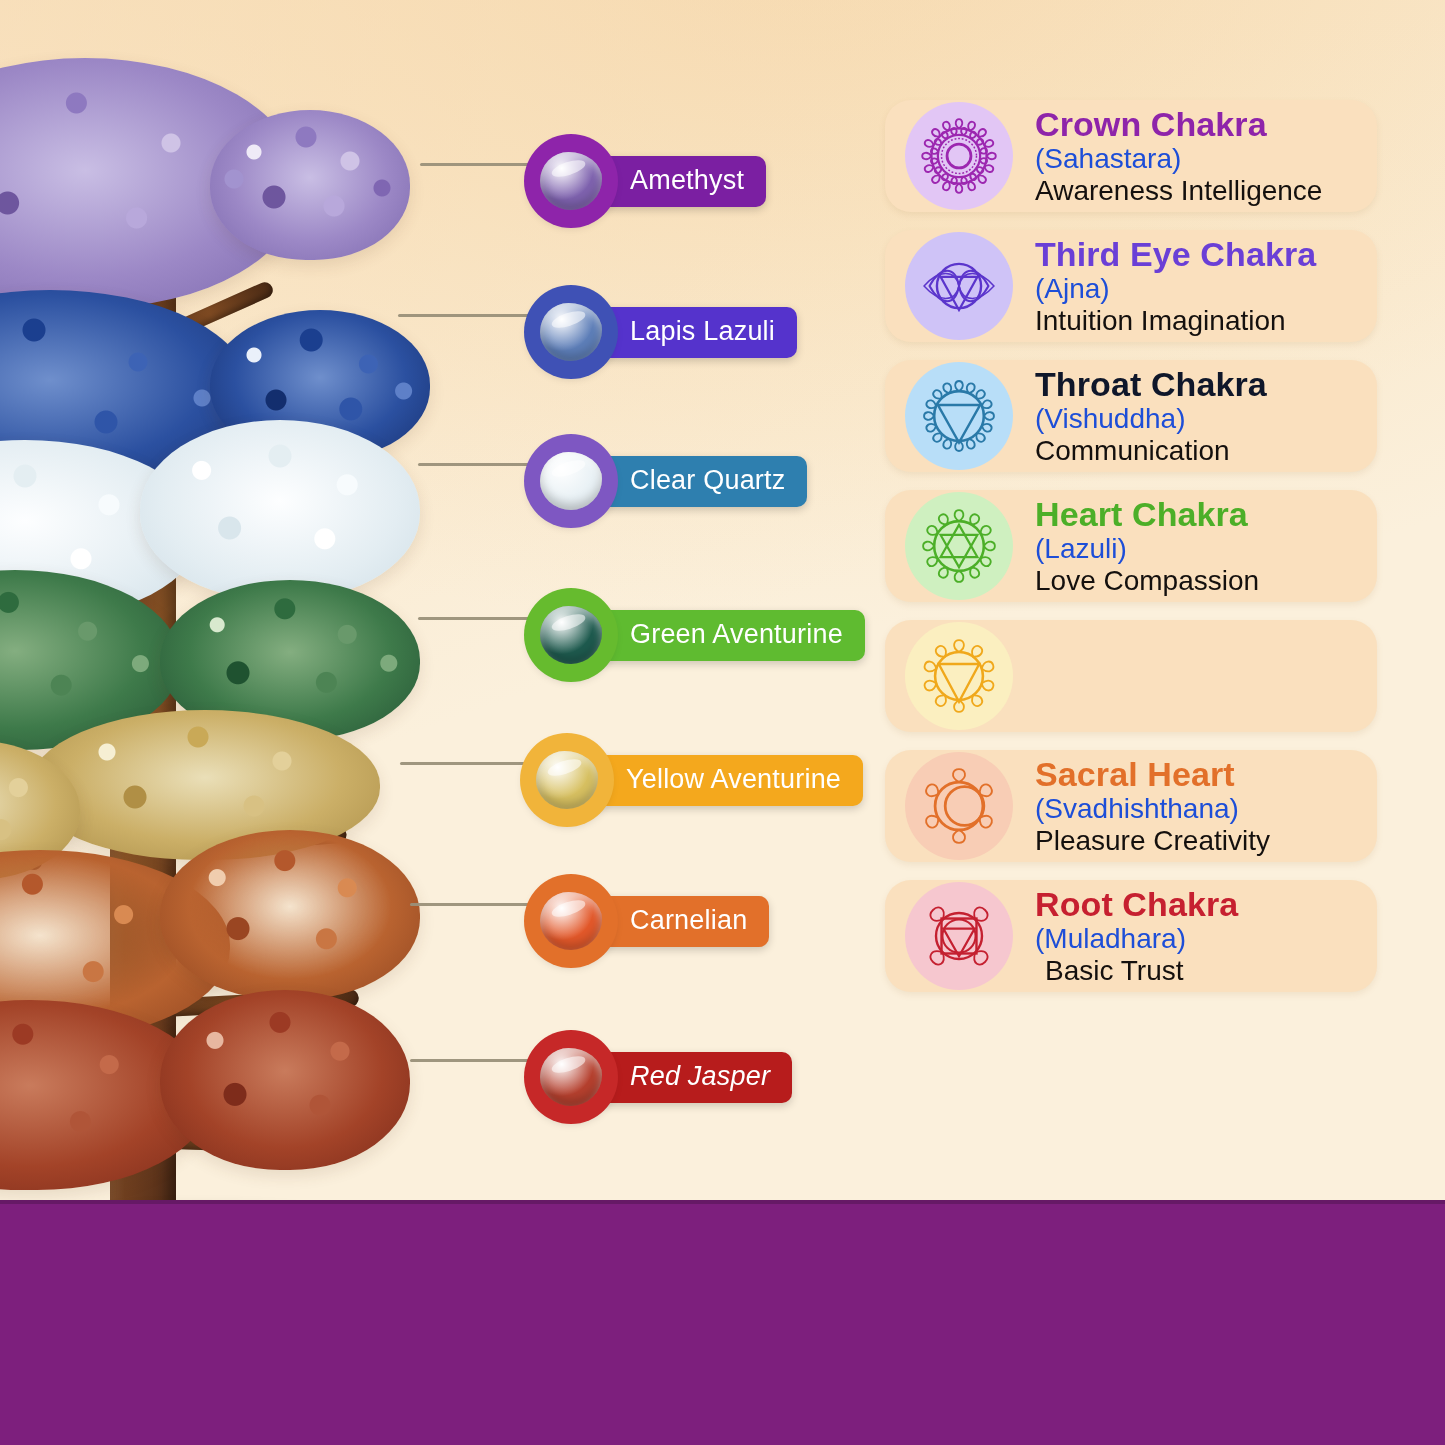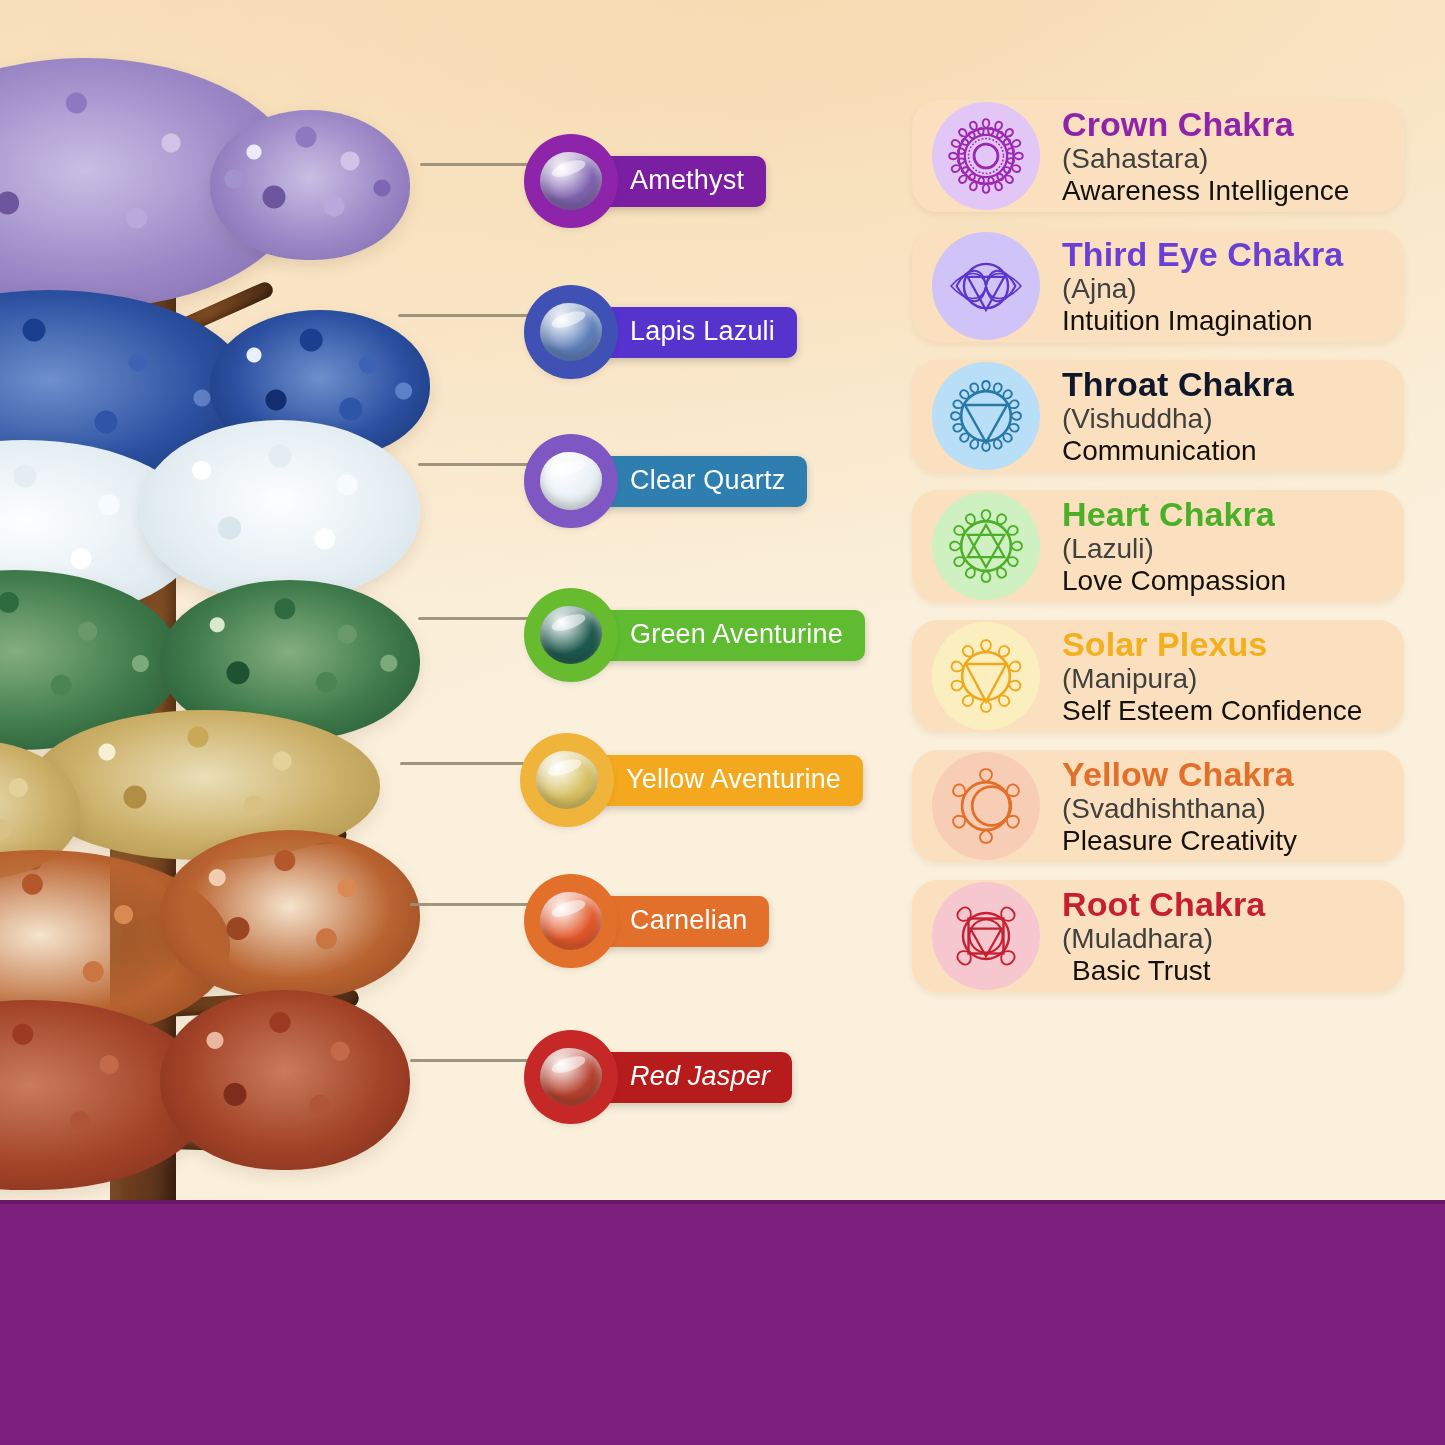--- a/index.html
+++ b/index.html
@@ -138,35 +138,35 @@
   .gem{width:62px;height:58px;border-radius:46% 54% 50% 50%/50% 46% 54% 50%;
        box-shadow:inset 0 -6px 10px rgba(0,0,0,.22), inset 0 5px 8px rgba(255,255,255,.55);}
   .gem:after{content:"";display:block;width:56%;height:22%;margin:16% 0 0 18%;
        border-radius:50%;background:rgba(255,255,255,.55);transform:rotate(-18deg);}
   .stone-pill{
     margin-left:-24px;padding:9px 22px 11px 40px;border-radius:10px;
     color:#fff;font-size:27px;letter-spacing:.2px;white-space:nowrap;
     box-shadow:0 3px 9px rgba(0,0,0,.18);
   }
   
-  .cards{position:absolute;left:912px;top:100px;width:492px;}
+  .cards{position:absolute;left:885px;top:100px;width:492px;}
   .card{
     position:relative;display:flex;align-items:center;gap:22px;
     background:#FAE0BE;border-radius:26px;
     padding:14px 20px;margin-bottom:18px;height:112px;box-sizing:border-box;
     box-shadow:0 3px 6px rgba(170,130,80,.13);
   }
   .card-icon{
     width:108px;height:108px;border-radius:50%;flex:none;
     display:flex;align-items:center;justify-content:center;
   }
   .card-icon svg{width:92px;height:92px;display:block;}
   .card-text{display:flex;flex-direction:column;justify-content:center;min-width:0;}
   .card-title{font-size:34px;font-weight:bold;line-height:1.12;letter-spacing:.1px;}
-  .card-sanskrit{font-size:28px;color:#404040;line-height:1.16;}
+  .card-sanskrit{font-size:28px;color:#1d4ed8;line-height:1.16;}
   .card-keywords{font-size:28px;color:#14100E;line-height:1.16;}
   .indent{padding-left:10px;}
 </style>
 </head>
 <body>
 
 <div id="stage">
 
   <div class="tree-wrap">
 
@@ -398,41 +398,36 @@
             <path d="M 50 24 C 41 18.15, 45.05 11, 50 11 C 54.95 11, 59 18.15, 50 24 Z" fill="none" stroke="#F0A81B" stroke-width="2" transform="rotate(144 50 50)"></path>
             <path d="M 50 24 C 41 18.15, 45.05 11, 50 11 C 54.95 11, 59 18.15, 50 24 Z" fill="none" stroke="#F0A81B" stroke-width="2" transform="rotate(180 50 50)"></path>
             <path d="M 50 24 C 41 18.15, 45.05 11, 50 11 C 54.95 11, 59 18.15, 50 24 Z" fill="none" stroke="#F0A81B" stroke-width="2" transform="rotate(216 50 50)"></path>
             <path d="M 50 24 C 41 18.15, 45.05 11, 50 11 C 54.95 11, 59 18.15, 50 24 Z" fill="none" stroke="#F0A81B" stroke-width="2" transform="rotate(252 50 50)"></path>
             <path d="M 50 24 C 41 18.15, 45.05 11, 50 11 C 54.95 11, 59 18.15, 50 24 Z" fill="none" stroke="#F0A81B" stroke-width="2" transform="rotate(288 50 50)"></path>
             <path d="M 50 24 C 41 18.15, 45.05 11, 50 11 C 54.95 11, 59 18.15, 50 24 Z" fill="none" stroke="#F0A81B" stroke-width="2" transform="rotate(324 50 50)"></path>
         <circle cx="50" cy="50" r="26" fill="none" stroke="#F0A81B" stroke-width="2.8"></circle>
         <path d="M28 37 L72 37 L50 78 Z" fill="none" stroke="#F0A81B" stroke-width="2.6"></path>
       </svg>
      </div>
-     <div class="card-text">
-       <div class="card-title" style="color:#F2B01E;">Solar Plexus</div>
-       <div class="card-sanskrit">(Manipura)</div>
-       <div class="card-keywords">Self Esteem Confidence</div>
-     </div>
       </div>
       <div class="card">
         <div class="card-icon" style="background:#F8CDB5;">
        <svg viewBox="0 0 100 100">
         <path d="M 50 24 C 39 17.7, 43.95 10, 50 10 C 56.05 10, 61 17.7, 50 24 Z" fill="none" stroke="#E2702A" stroke-width="2" transform="rotate(0 50 50)"></path>
             <path d="M 50 24 C 39 17.7, 43.95 10, 50 10 C 56.05 10, 61 17.7, 50 24 Z" fill="none" stroke="#E2702A" stroke-width="2" transform="rotate(60 50 50)"></path>
             <path d="M 50 24 C 39 17.7, 43.95 10, 50 10 C 56.05 10, 61 17.7, 50 24 Z" fill="none" stroke="#E2702A" stroke-width="2" transform="rotate(120 50 50)"></path>
             <path d="M 50 24 C 39 17.7, 43.95 10, 50 10 C 56.05 10, 61 17.7, 50 24 Z" fill="none" stroke="#E2702A" stroke-width="2" transform="rotate(180 50 50)"></path>
             <path d="M 50 24 C 39 17.7, 43.95 10, 50 10 C 56.05 10, 61 17.7, 50 24 Z" fill="none" stroke="#E2702A" stroke-width="2" transform="rotate(240 50 50)"></path>
             <path d="M 50 24 C 39 17.7, 43.95 10, 50 10 C 56.05 10, 61 17.7, 50 24 Z" fill="none" stroke="#E2702A" stroke-width="2" transform="rotate(300 50 50)"></path>
         <circle cx="50" cy="50" r="26" fill="none" stroke="#E2702A" stroke-width="3"></circle>
         <circle cx="56" cy="50" r="21" fill="none" stroke="#E2702A" stroke-width="3"></circle>
       </svg>
      </div>
      <div class="card-text">
-       <div class="card-title" style="color:#E2702A;">Yellow Chakra</div>
+       <div class="card-title" style="color:#E2702A;">Sacral Heart</div>
        <div class="card-sanskrit">(Svadhishthana)</div>
        <div class="card-keywords">Pleasure Creativity</div>
      </div>
       </div>
       <div class="card">
         <div class="card-icon" style="background:#F6C7CF;">
        <svg viewBox="0 0 100 100">
         <path d="M 50 25 C 37 18.25, 42.85 10, 50 10 C 57.15 10, 63 18.25, 50 25 Z" fill="none" stroke="#C42030" stroke-width="2" transform="rotate(45 50 50)"></path>
             <path d="M 50 25 C 37 18.25, 42.85 10, 50 10 C 57.15 10, 63 18.25, 50 25 Z" fill="none" stroke="#C42030" stroke-width="2" transform="rotate(135 50 50)"></path>
             <path d="M 50 25 C 37 18.25, 42.85 10, 50 10 C 57.15 10, 63 18.25, 50 25 Z" fill="none" stroke="#C42030" stroke-width="2" transform="rotate(225 50 50)"></path>

